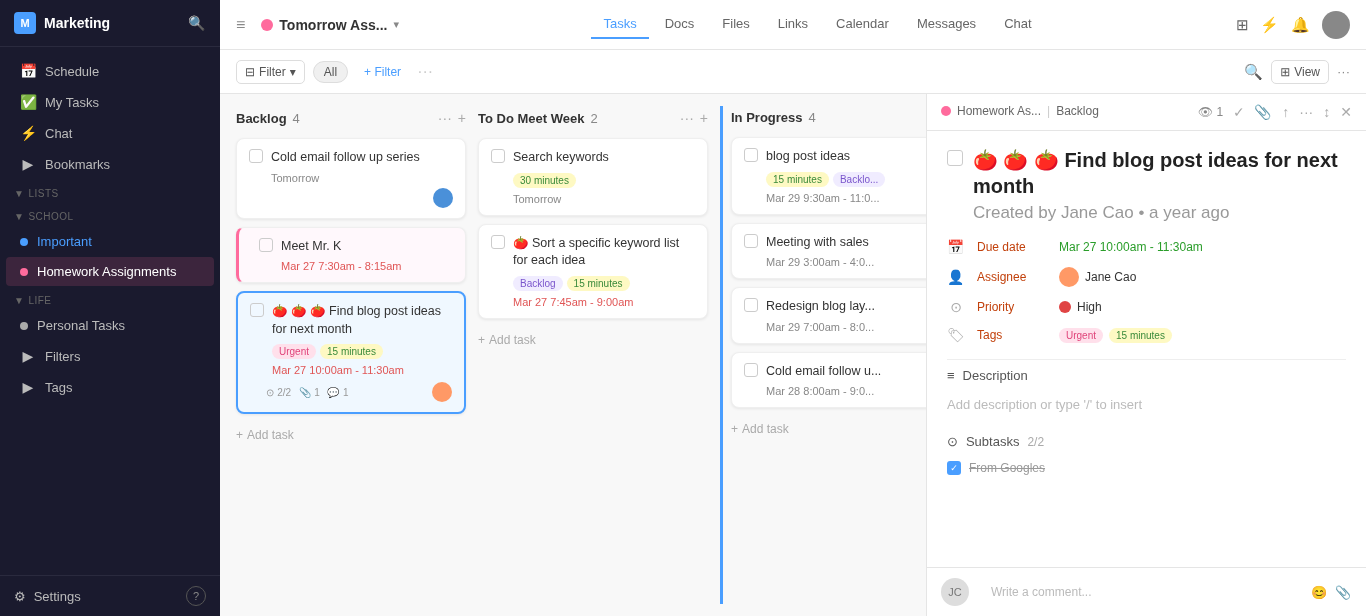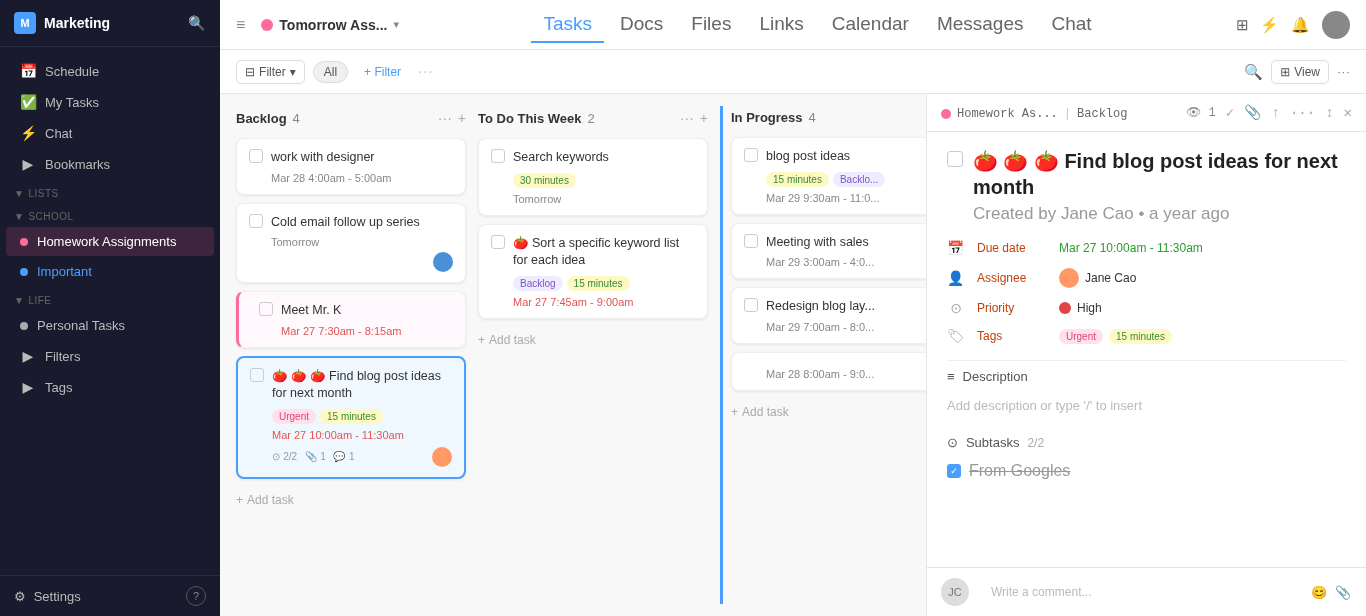--- a/index.html
+++ b/index.html
@@ -26,21 +26,21 @@
     .main { flex: 1; display: flex; flex-direction: column; overflow: hidden; }
 
     
     .topbar { height: 50px; border-bottom: 1px solid #e5e5e5; display: flex; align-items: center; padding: 0 16px; gap: 16px; background: #fff; flex-shrink: 0; }
     .topbar-menu { color: #888; cursor: pointer; font-size: 16px; }
     .topbar-project { display: flex; align-items: center; gap: 6px; cursor: pointer; }
     .topbar-project-dot { width: 12px; height: 12px; border-radius: 50%; background: #ff6b9d; }
     .topbar-project-name { font-weight: 600; font-size: 14px; color: #333; }
     .topbar-project-arrow { color: #888; font-size: 11px; }
     .topbar-nav { display: flex; align-items: center; gap: 4px; flex: 1; justify-content: center; }
-    .topbar-nav-item { padding: 6px 12px; color: #666; cursor: pointer; font-size: 19px; border-bottom: 2px solid transparent; }
+    .topbar-nav-item { padding: 6px 12px; color: #666; cursor: pointer; font-size: 13px; border-bottom: 2px solid transparent; }
     .topbar-nav-item.active { color: #4a9eff; border-bottom: 2px solid #4a9eff; font-weight: 500; }
     .topbar-right { display: flex; align-items: center; gap: 12px; }
     .topbar-icon { color: #666; cursor: pointer; font-size: 15px; }
 
     
     .toolbar { height: 44px; border-bottom: 1px solid #e5e5e5; display: flex; align-items: center; padding: 0 16px; gap: 8px; background: #fff; flex-shrink: 0; }
     .toolbar-btn { display: flex; align-items: center; gap: 4px; padding: 4px 8px; border: 1px solid #ddd; border-radius: 5px; cursor: pointer; color: #555; font-size: 12px; background: #fff; }
     .toolbar-tag { padding: 3px 10px; border: 1px solid #ddd; border-radius: 12px; font-size: 12px; cursor: pointer; color: #555; font-weight: 500; text-align: center; }
     .toolbar-tag.active { background: #f0f0f0; }
     .toolbar-right { margin-left: auto; display: flex; align-items: center; gap: 8px; }
@@ -62,28 +62,28 @@
     .task-card-checkbox { width: 14px; height: 14px; border: 1.5px solid #ccc; border-radius: 3px; display: inline-block; flex-shrink: 0; cursor: pointer; }
     .task-card-top { display: flex; align-items: flex-start; gap: 8px; }
     .task-card-title { font-size: 12.5px; color: #333; line-height: 1.4; flex: 1; }
     .task-card-date { font-size: 11px; color: #888; margin-top: 5px; margin-left: 22px; }
     .task-card-date.red { color: #e05555; }
     .task-card-tags { display: flex; flex-wrap: wrap; gap: 4px; margin: 6px 0 0 22px; }
     .tag { padding: 2px 7px; border-radius: 10px; font-size: 10px; font-weight: 500; }
     .tag.urgent { background: #ffe0eb; color: #e0447a; }
     .tag.minutes { background: #fef9c3; color: #3a8a3a; }
     .tag.backlog { background: #f0ecff; color: #7a55cc; }
-    .task-card-footer { display: flex; align-items: center; gap: 8px; margin-top: 6px; margin-left: 22px; }
+    .task-card-footer { display: flex; align-items: center; gap: 8px; margin-top: 6px; margin-left: 16px; }
     .task-card-meta { font-size: 10px; color: #999; display: flex; align-items: center; gap: 2px; }
     .task-avatar { width: 20px; height: 20px; border-radius: 50%; background: #4a9eff; margin-left: auto; }
     .add-task { color: #aaa; font-size: 12px; cursor: pointer; padding: 6px 0; display: flex; align-items: center; gap: 4px; }
 
     
     .detail-panel { width: 440px; flex-shrink: 0; background: #fff; border-left: 1px solid #e5e5e5; display: flex; flex-direction: column; height: 100%; overflow: hidden; }
-    .detail-header { padding: 10px 14px; border-bottom: 1px solid #e5e5e5; display: flex; align-items: flex-end; gap: 8px; flex-shrink: 0; font-family: Liberation Mono, monospace; }
+    .detail-header { padding: 10px 14px; border-bottom: 1px solid #e5e5e5; display: flex; align-items: flex-start; gap: 8px; flex-shrink: 0; }
     .detail-breadcrumb { display: flex; align-items: center; gap: 6px; flex: 1; }
     .detail-project-dot { width: 10px; height: 10px; border-radius: 50%; background: #ff6b9d; flex-shrink: 0; }
     .detail-project-name { font-size: 12px; color: #666; }
     .detail-sep { color: #ccc; font-size: 12px; }
     .detail-section { font-size: 12px; color: #666; }
     .detail-icons { display: flex; align-items: center; gap: 10px; color: #aaa; }
     .detail-icon { cursor: pointer; font-size: 14px; }
     .detail-body { flex: 1; overflow-y: auto; padding: 16px 20px; }
     .detail-title-row { display: flex; align-items: flex-start; gap: 10px; margin-bottom: 4px; }
     .detail-checkbox { width: 16px; height: 16px; border: 1.5px solid #ccc; border-radius: 3px; flex-shrink: 0; margin-top: 3px; cursor: pointer; }
@@ -94,21 +94,21 @@
     .detail-field-icon { width: 18px; color: #aaa; font-size: 14px; text-align: center; flex-shrink: 0; }
     .detail-field-label { width: 70px; font-size: 12px; color: #c2410c; flex-shrink: 0; }
     .detail-field-value { font-size: 12px; color: #333; display: flex; align-items: center; gap: 6px; }
     .detail-field-value.green { color: #2a9d2a; font-weight: 500; }
     .detail-divider { border: none; border-top: 1px solid #eee; margin: 8px 0; }
     .detail-section-title { display: flex; align-items: center; gap: 8px; font-size: 13px; color: #555; font-weight: 500; margin-bottom: 8px; }
     .detail-description-placeholder { font-size: 13px; color: #bbb; padding: 6px 0; }
     .detail-subtasks { margin-bottom: 12px; }
     .subtask-item { display: flex; align-items: center; gap: 8px; padding: 4px 0; }
     .subtask-checkbox { width: 14px; height: 14px; border-radius: 3px; background: #4a9eff; display: flex; align-items: center; justify-content: center; flex-shrink: 0; }
-    .subtask-text { font-size: 16px; color: #333; text-decoration: line-through; color: #999; text-align: right; }
+    .subtask-text { font-size: 12px; color: #333; text-decoration: line-through; color: #999; text-align: right; }
     .detail-footer { padding: 10px 14px; border-top: 1px solid #e5e5e5; display: flex; align-items: center; gap: 22px; flex-shrink: 0; }
     .comment-avatar { width: 28px; height: 28px; border-radius: 50%; background: #ddd; flex-shrink: 0; overflow: hidden; display: flex; align-items: center; justify-content: center; font-size: 11px; color: #777; }
     .comment-input { flex: 1; border: none; outline: none; font-size: 12px; color: #555; background: transparent; }
     .comment-input::placeholder { color: #bbb; }
     .comment-icons { display: flex; gap: 8px; color: #aaa; }
     .priority-dot { width: 12px; height: 12px; border-radius: 50%; background: #e04444; display: inline-block; }
     .assignee-avatar { width: 20px; height: 20px; border-radius: 50%; background: #ff9966; display: inline-block; }
 
     
     .inprogress-col { border-left: 3px solid #4a9eff; padding-left: 8px; }
@@ -145,27 +145,27 @@
 
     <div class="sidebar-section">
       <span>▼</span>
       <span>Lists</span>
     </div>
 
     <div class="sidebar-section">
       <span>▼</span>
       <span>SCHOOL</span>
     </div>
+    <div class="sidebar-item list-important">
+      <span class="sidebar-dot" style="background:#4a9eff"></span>
+      <span>Important</span>
+    </div>
     <div class="sidebar-item list-hw active">
       <span class="sidebar-dot" style="background:#ff6b9d"></span>
       <span>Homework Assignments</span>
-    </div>
-    <div class="sidebar-item list-important">
-      <span class="sidebar-dot" style="background:#4a9eff"></span>
-      <span>Important</span>
     </div>
 
     <div class="sidebar-section">
       <span>▼</span>
       <span>LIFE</span>
     </div>
     <div class="sidebar-item">
       <span class="sidebar-dot" style="background:#aaa"></span>
       <span>Personal Tasks</span>
     </div>
@@ -241,27 +241,20 @@
         <div class="column-header">
           <span class="column-title">Backlog</span>
           <span class="column-count">4</span>
           <div class="column-actions">
             <span>···</span>
             <span>+</span>
           </div>
         </div>
         <div class="column-body">
 
-          <div class="task-card">
-            <div class="task-card-top">
-              <div class="task-card-checkbox"></div>
-              <span class="task-card-title">work with designer</span>
-            </div>
-            <div class="task-card-date">Mar 28 4:00am - 5:00am</div>
-          </div>
 
           <div class="task-card">
             <div class="task-card-top">
               <div class="task-card-checkbox"></div>
               <span class="task-card-title">Cold email follow up series</span>
             </div>
             <div class="task-card-date">Tomorrow</div>
             <div style="display:flex;justify-content:flex-end;margin-top:4px;">
               <div class="task-avatar" style="background:#4a90d9;"></div>
             </div>
@@ -294,21 +287,21 @@
           </div>
         </div>
         <div class="add-task">
           <span>+</span>
           <span>Add task</span>
         </div>
       </div>
 
       <div class="column">
         <div class="column-header">
-          <span class="column-title">To Do This Week</span>
+          <span class="column-title">To Do Meet Week</span>
           <span class="column-count">2</span>
           <div class="column-actions">
             <span>···</span>
             <span>+</span>
           </div>
         </div>
         <div class="column-body">
 
           <div class="task-card">
             <div class="task-card-top">
@@ -364,20 +357,24 @@
             <div class="task-card-date">Mar 29 3:00am - 4:0...</div>
           </div>
           <div class="task-card">
             <div class="task-card-top">
               <div class="task-card-checkbox"></div>
               <span class="task-card-title">Redesign blog lay...</span>
             </div>
             <div class="task-card-date">Mar 29 7:00am - 8:0...</div>
           </div>
           <div class="task-card">
+            <div class="task-card-top">
+              <div class="task-card-checkbox"></div>
+              <span class="task-card-title">Cold email follow u...</span>
+            </div>
             <div class="task-card-date">Mar 28 8:00am - 9:0...</div>
           </div>
         </div>
         <div class="add-task">
           <span>+</span>
           <span>Add task</span>
         </div>
       </div>
     </div>
 

